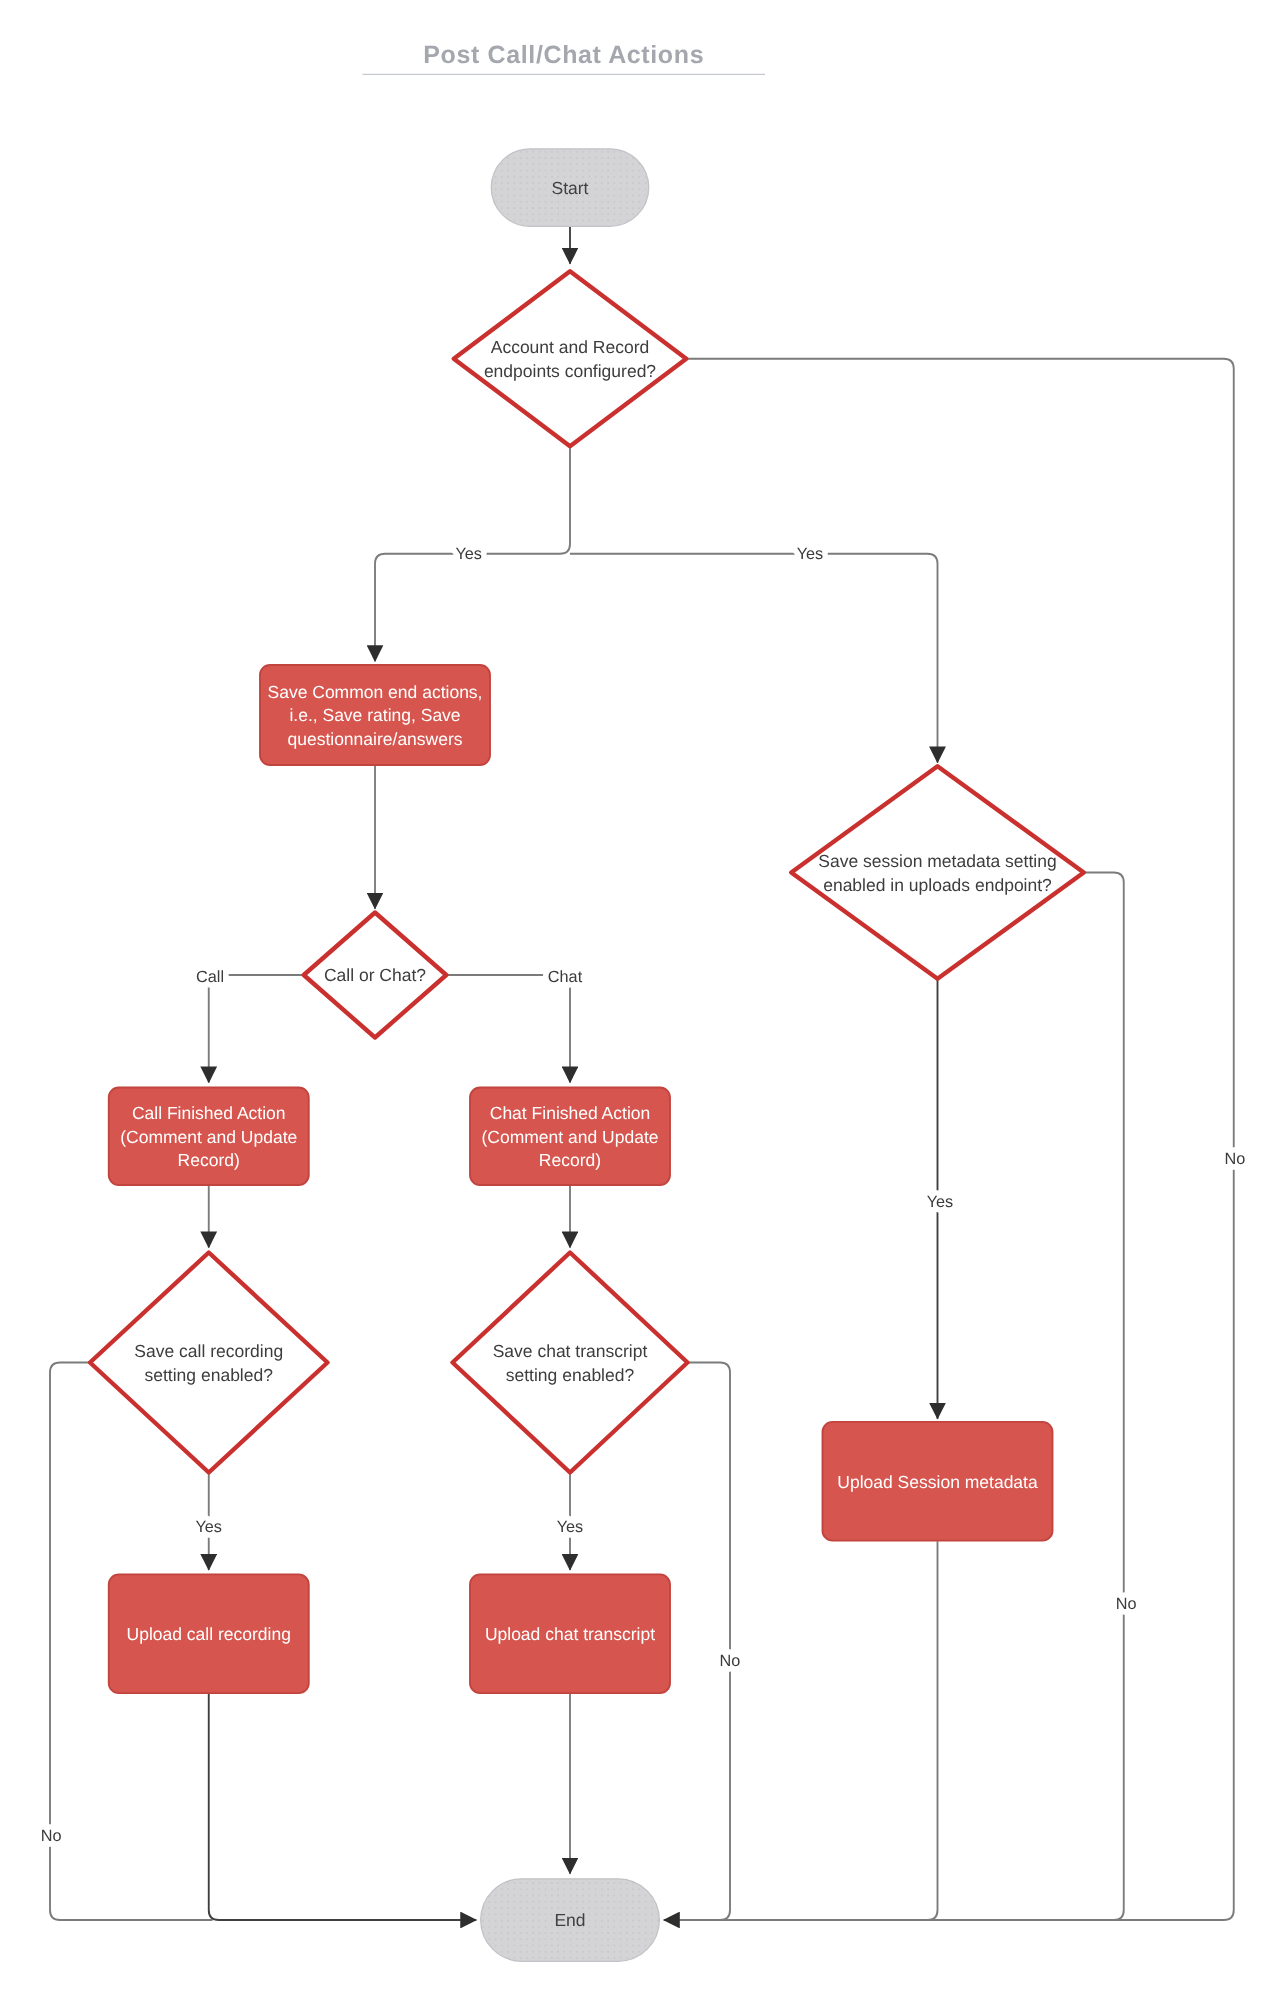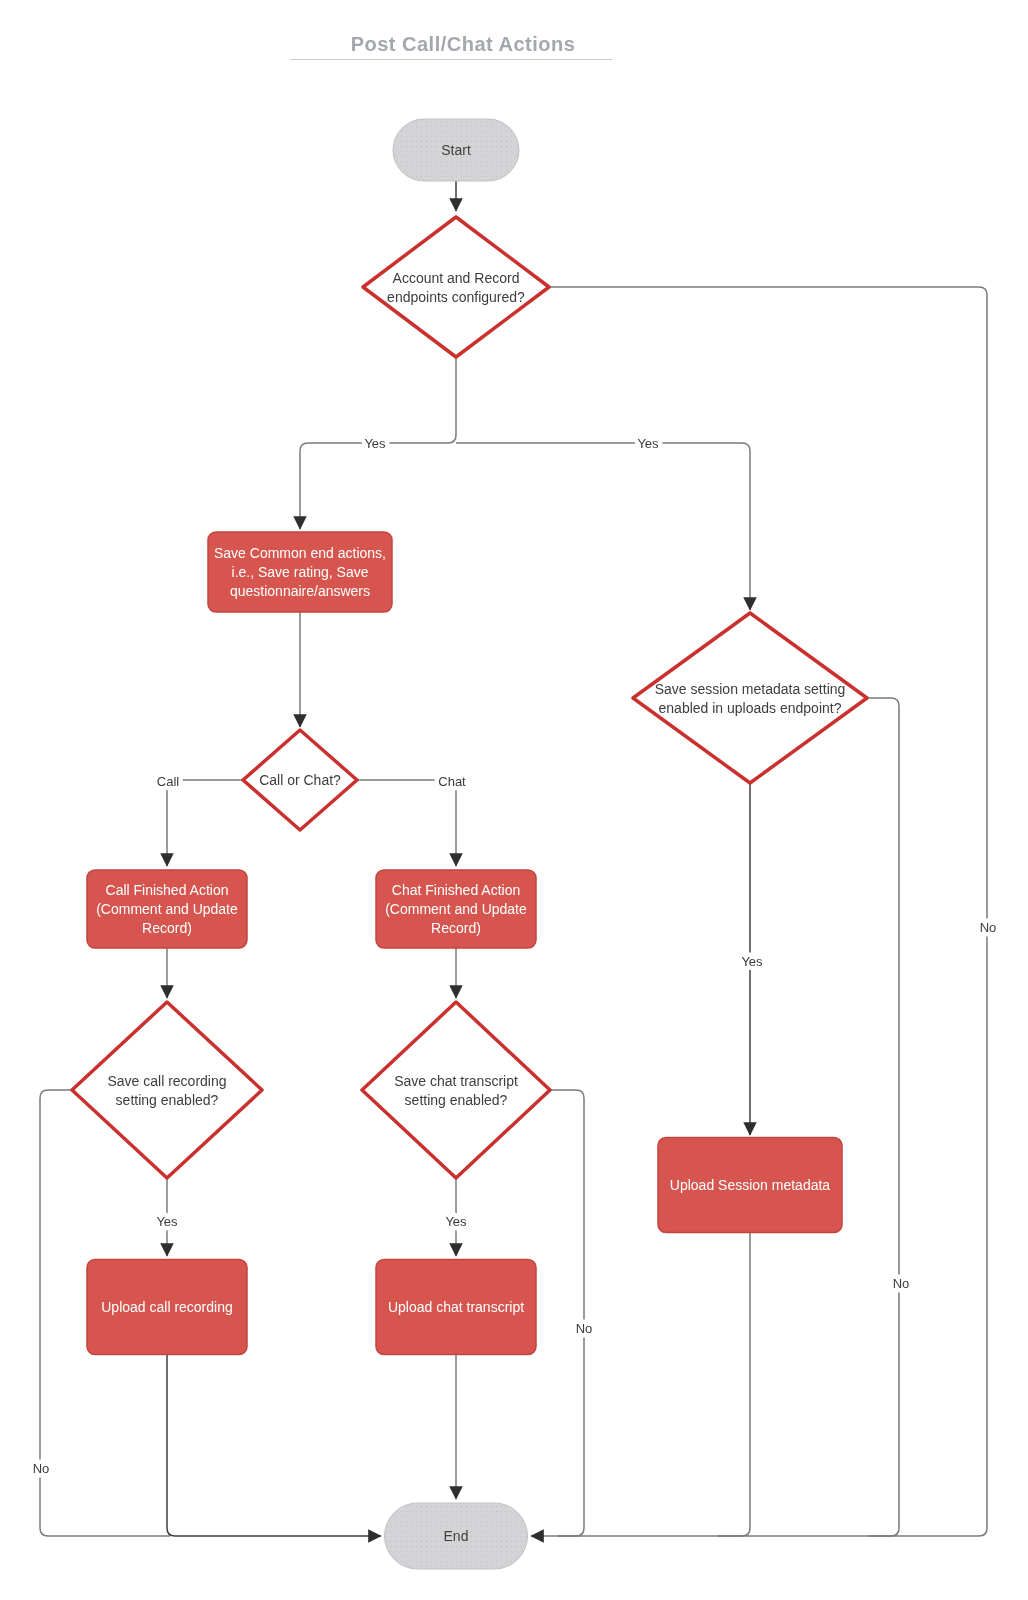--- a/index.html
+++ b/index.html
@@ -1,18 +1,18 @@
 <!DOCTYPE html>
 <html><head>
 <meta charset="utf-8">
 <style>
   html,body{margin:0;padding:0;background:#ffffff;}
   #stage{position:relative;width:1028px;height:1600px;background:#ffffff;overflow:hidden;
          font-family:"Liberation Sans", sans-serif;}
-  #diagram-title{position:absolute;top:33px;left:12px;width:902px;text-align:center;
+  #diagram-title{position:absolute;top:33px;left:0;width:902px;text-align:center;
                  font-size:20px;font-weight:bold;letter-spacing:.5px;}
   #title-underline{position:absolute;top:59px;left:290px;width:322px;height:0;
                    border-bottom:1.5px solid #c6c9cf;}
   svg{position:absolute;top:0;left:0;}
   .edge{fill:none;stroke-width:1.5px;}
   .edge-label{font-size:13px;paint-order:stroke;stroke:#ffffff;stroke-width:9px;
               stroke-linejoin:round;text-anchor:middle;}
   .node-text{font-size:14px;text-anchor:middle;}
   .terminator-text{font-size:14px;text-anchor:middle;}
 </style>

